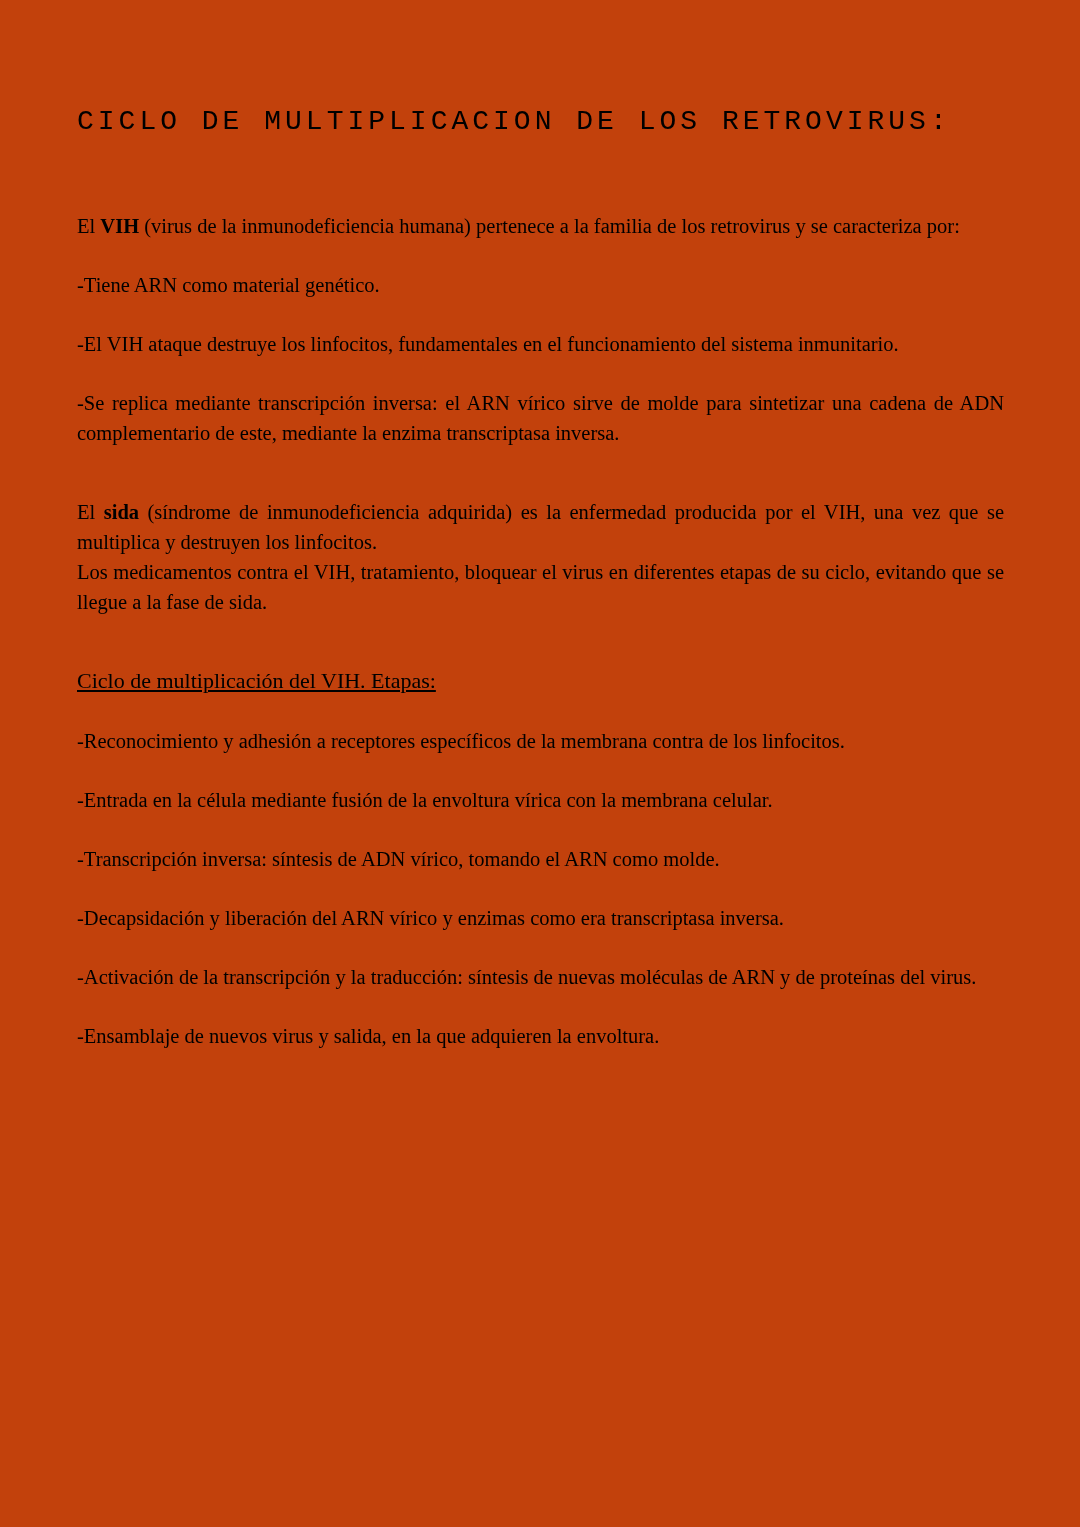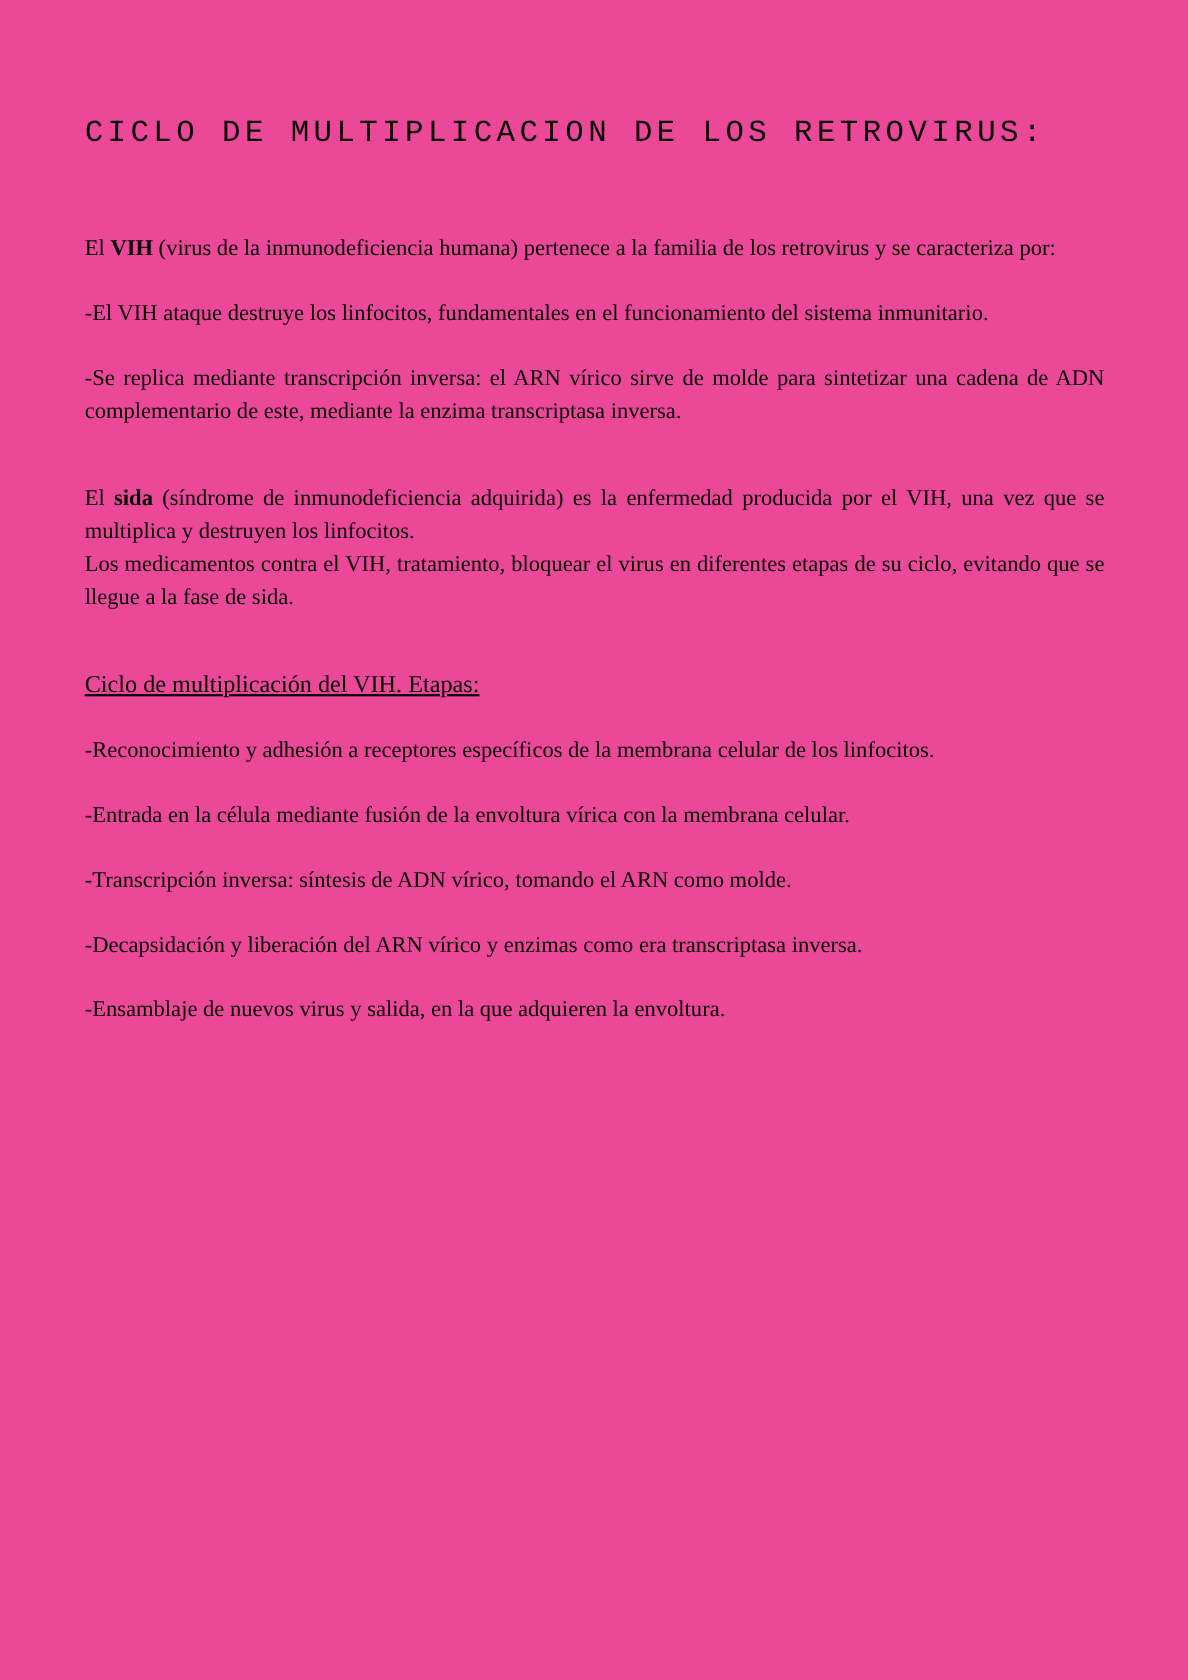--- a/index.html
+++ b/index.html
@@ -6,21 +6,21 @@
     html, body {
       background: #ffffff;
       width: 1080px;
       min-height: 1527px;
       font-family: "Liberation Serif", serif;
       color: #000000;
     }
     .page {
       width: 1080px;
       min-height: 1527px;
-      background: #ec4899;
+      background: #c2410c;
       padding: 106px 76px 60px 77px;
     }
     .doc-title {
       font-family: "Liberation Mono", "DejaVu Sans Mono", monospace;
       font-size: 28px;
       letter-spacing: 4px;
       font-weight: normal;
       color: #000000;
       margin-bottom: 74px;
       white-space: nowrap;
@@ -44,37 +44,39 @@
   </style>
 </head>
 <body>
 
 <div class="page">
 
   <h1 class="doc-title">CICLO DE MULTIPLICACION DE LOS RETROVIRUS:</h1>
 
   <div class="para"><span>El </span><b>VIH</b><span> (virus de la inmunodeficiencia humana) pertenece a la familia de los retrovirus y se caracteriza por:</span></div>
 
+  <div class="para">-Tiene ARN como material genético.</div>
 
   <div class="para">-El VIH ataque destruye los linfocitos, fundamentales en el funcionamiento del sistema inmunitario.</div>
 
   <div class="para">-Se replica mediante transcripción inversa: el  ARN vírico sirve de molde para sintetizar una cadena de ADN complementario de este, mediante la enzima transcriptasa inversa.</div>
 
   <div class="para section-gap">
       <div><span>El </span><b>sida</b><span> (síndrome de inmunodeficiencia adquirida) es la enfermedad producida por el VIH, una vez que se multiplica y destruyen los linfocitos.</span></div>
       <div>Los medicamentos contra el VIH, tratamiento, bloquear el virus en diferentes etapas de su ciclo, evitando que se llegue a la fase de sida.</div>
     </div>
 
   <div class="stages-heading"><span>Ciclo de multiplicación del VIH. Etapas:</span></div>
 
-  <div class="para">-Reconocimiento y adhesión a receptores específicos de la membrana celular de los linfocitos.</div>
+  <div class="para">-Reconocimiento y adhesión a receptores específicos de la membrana contra de los linfocitos.</div>
 
   <div class="para">-Entrada en la célula mediante fusión de la envoltura vírica con la membrana celular.</div>
 
   <div class="para">-Transcripción inversa: síntesis de ADN vírico, tomando el ARN como molde.</div>
 
   <div class="para">-Decapsidación y liberación del ARN vírico y enzimas como era transcriptasa inversa.</div>
 
 
+  <div class="para">-Activación de la transcripción y la traducción: síntesis de nuevas moléculas de ARN y de proteínas del virus.</div>
 
   <div class="para">-Ensamblaje de nuevos virus y salida, en la que adquieren la envoltura.</div>
 
 </div>
 
 </body></html>

